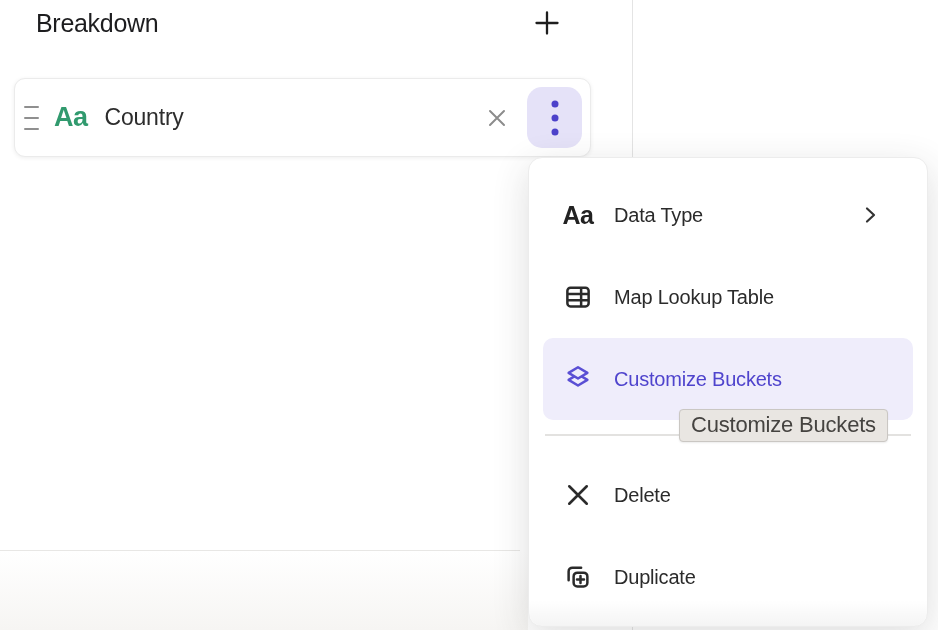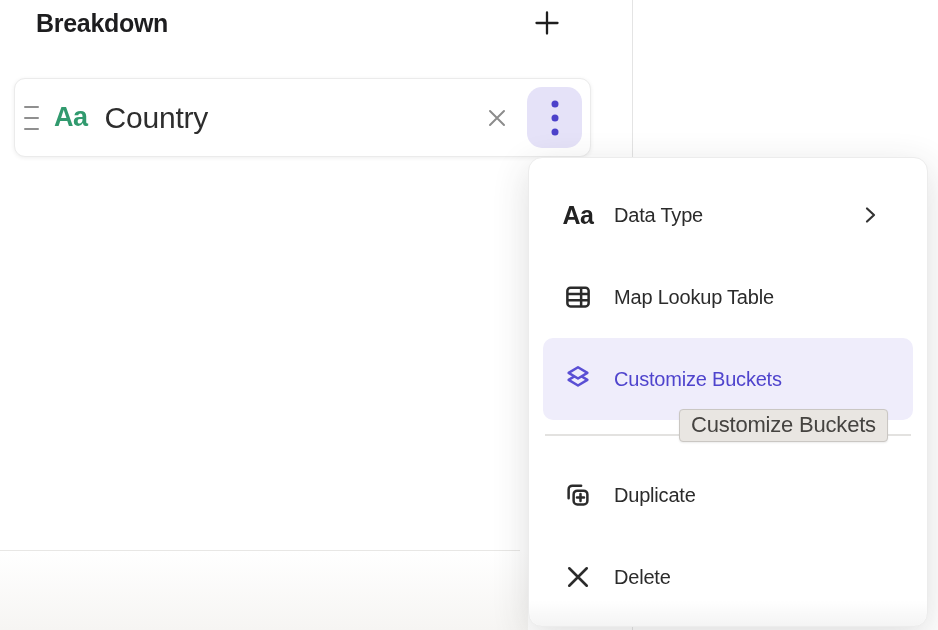--- a/index.html
+++ b/index.html
@@ -23,21 +23,21 @@
   }
   .footer-fade {
     position: absolute; left: 0; top: 551px; width: 528px; height: 79px;
     background: linear-gradient(180deg, #ffffff 0%, #f6f5f3 100%);
     z-index: 0;
   }
 
   
   .panel-title {
     position: absolute; left: 36px; top: 9px;
-    font-size: 25px; font-weight: 700; color: #1d1d1f; letter-spacing: -0.3px;
+    font-size: 25px; font-weight: 400; color: #1d1d1f; letter-spacing: -0.3px;
   }
   .add-btn {
     position: absolute; left: 530px; top: 6px; width: 34px; height: 34px;
     display: flex; align-items: center; justify-content: center;
     background: transparent; border: none; cursor: pointer; border-radius: 6px;
   }
 
   
   .card {
     position: absolute; left: 14px; top: 78px; width: 577px; height: 79px;
@@ -47,21 +47,21 @@
   }
   .drag-handle {
     margin-left: 7px; display: flex; flex-direction: column; gap: 9px; cursor: grab;
     padding: 4px 2px;
   }
   .drag-handle span { display: block; width: 15px; height: 2px; background: #8f8f8f; border-radius: 1px; }
   .type-badge {
     margin-left: 13px; font-size: 27px; font-weight: 600; color: #319a6e; letter-spacing: -0.5px;
   }
   .field-label {
-    margin-left: 17px; font-size: 30px; color: #2d2d2d; letter-spacing: -0.2px;
+    margin-left: 17px; font-size: 23px; color: #2d2d2d; letter-spacing: -0.2px;
   }
   .card-spacer { flex: 1; }
   .icon-btn {
     background: transparent; border: none; cursor: pointer;
     display: flex; align-items: center; justify-content: center;
   }
   .remove-btn { width: 32px; height: 32px; }
   .more-btn {
     margin-left: 14px; margin-right: 8px;
     width: 55px; height: 61px; border-radius: 15px;
@@ -181,33 +181,33 @@
         <polygon points="12,2.6 19.5,7.1 12,11.6 4.5,7.1" stroke="#5a4fd4" stroke-width="2" stroke-linejoin="round" fill="#efedfb"></polygon>
       </svg>
     </span>
     <span class="mlabel">Customize Buckets</span>
   </div>
 
   <div class="menu-divider"></div>
 
   <div class="menu-row">
     <span class="mi">
+      <svg width="28" height="28" viewBox="0 0 24 24" fill="none">
+        <path d="M4.5 4.5 L19.5 19.5 M19.5 4.5 L4.5 19.5" stroke="#2b2b2b" stroke-width="2.2" stroke-linecap="round"></path>
+      </svg>
+    </span>
+    <span class="mlabel">Delete</span>
+  </div>
+
+  <div class="menu-row">
+    <span class="mi">
       <svg width="30" height="30" viewBox="0 0 24 24" fill="none">
         <path d="M14.5 4.5 H7.5 A3 3 0 0 0 4.5 7.5 V14.5" stroke="#2b2b2b" stroke-width="2" stroke-linecap="round"></path>
         <rect x="8.5" y="8.5" width="11" height="11" rx="3" stroke="#2b2b2b" stroke-width="2"></rect>
         <path d="M14 11.2 V16.8 M11.2 14 H16.8" stroke="#2b2b2b" stroke-width="2" stroke-linecap="round"></path>
       </svg>
     </span>
     <span class="mlabel">Duplicate</span>
   </div>
 
-  <div class="menu-row">
-    <span class="mi">
-      <svg width="28" height="28" viewBox="0 0 24 24" fill="none">
-        <path d="M4.5 4.5 L19.5 19.5 M19.5 4.5 L4.5 19.5" stroke="#2b2b2b" stroke-width="2.2" stroke-linecap="round"></path>
-      </svg>
-    </span>
-    <span class="mlabel">Delete</span>
-  </div>
-
 </div>
 
 <div class="tooltip">Customize Buckets</div>
 
 </body></html>

